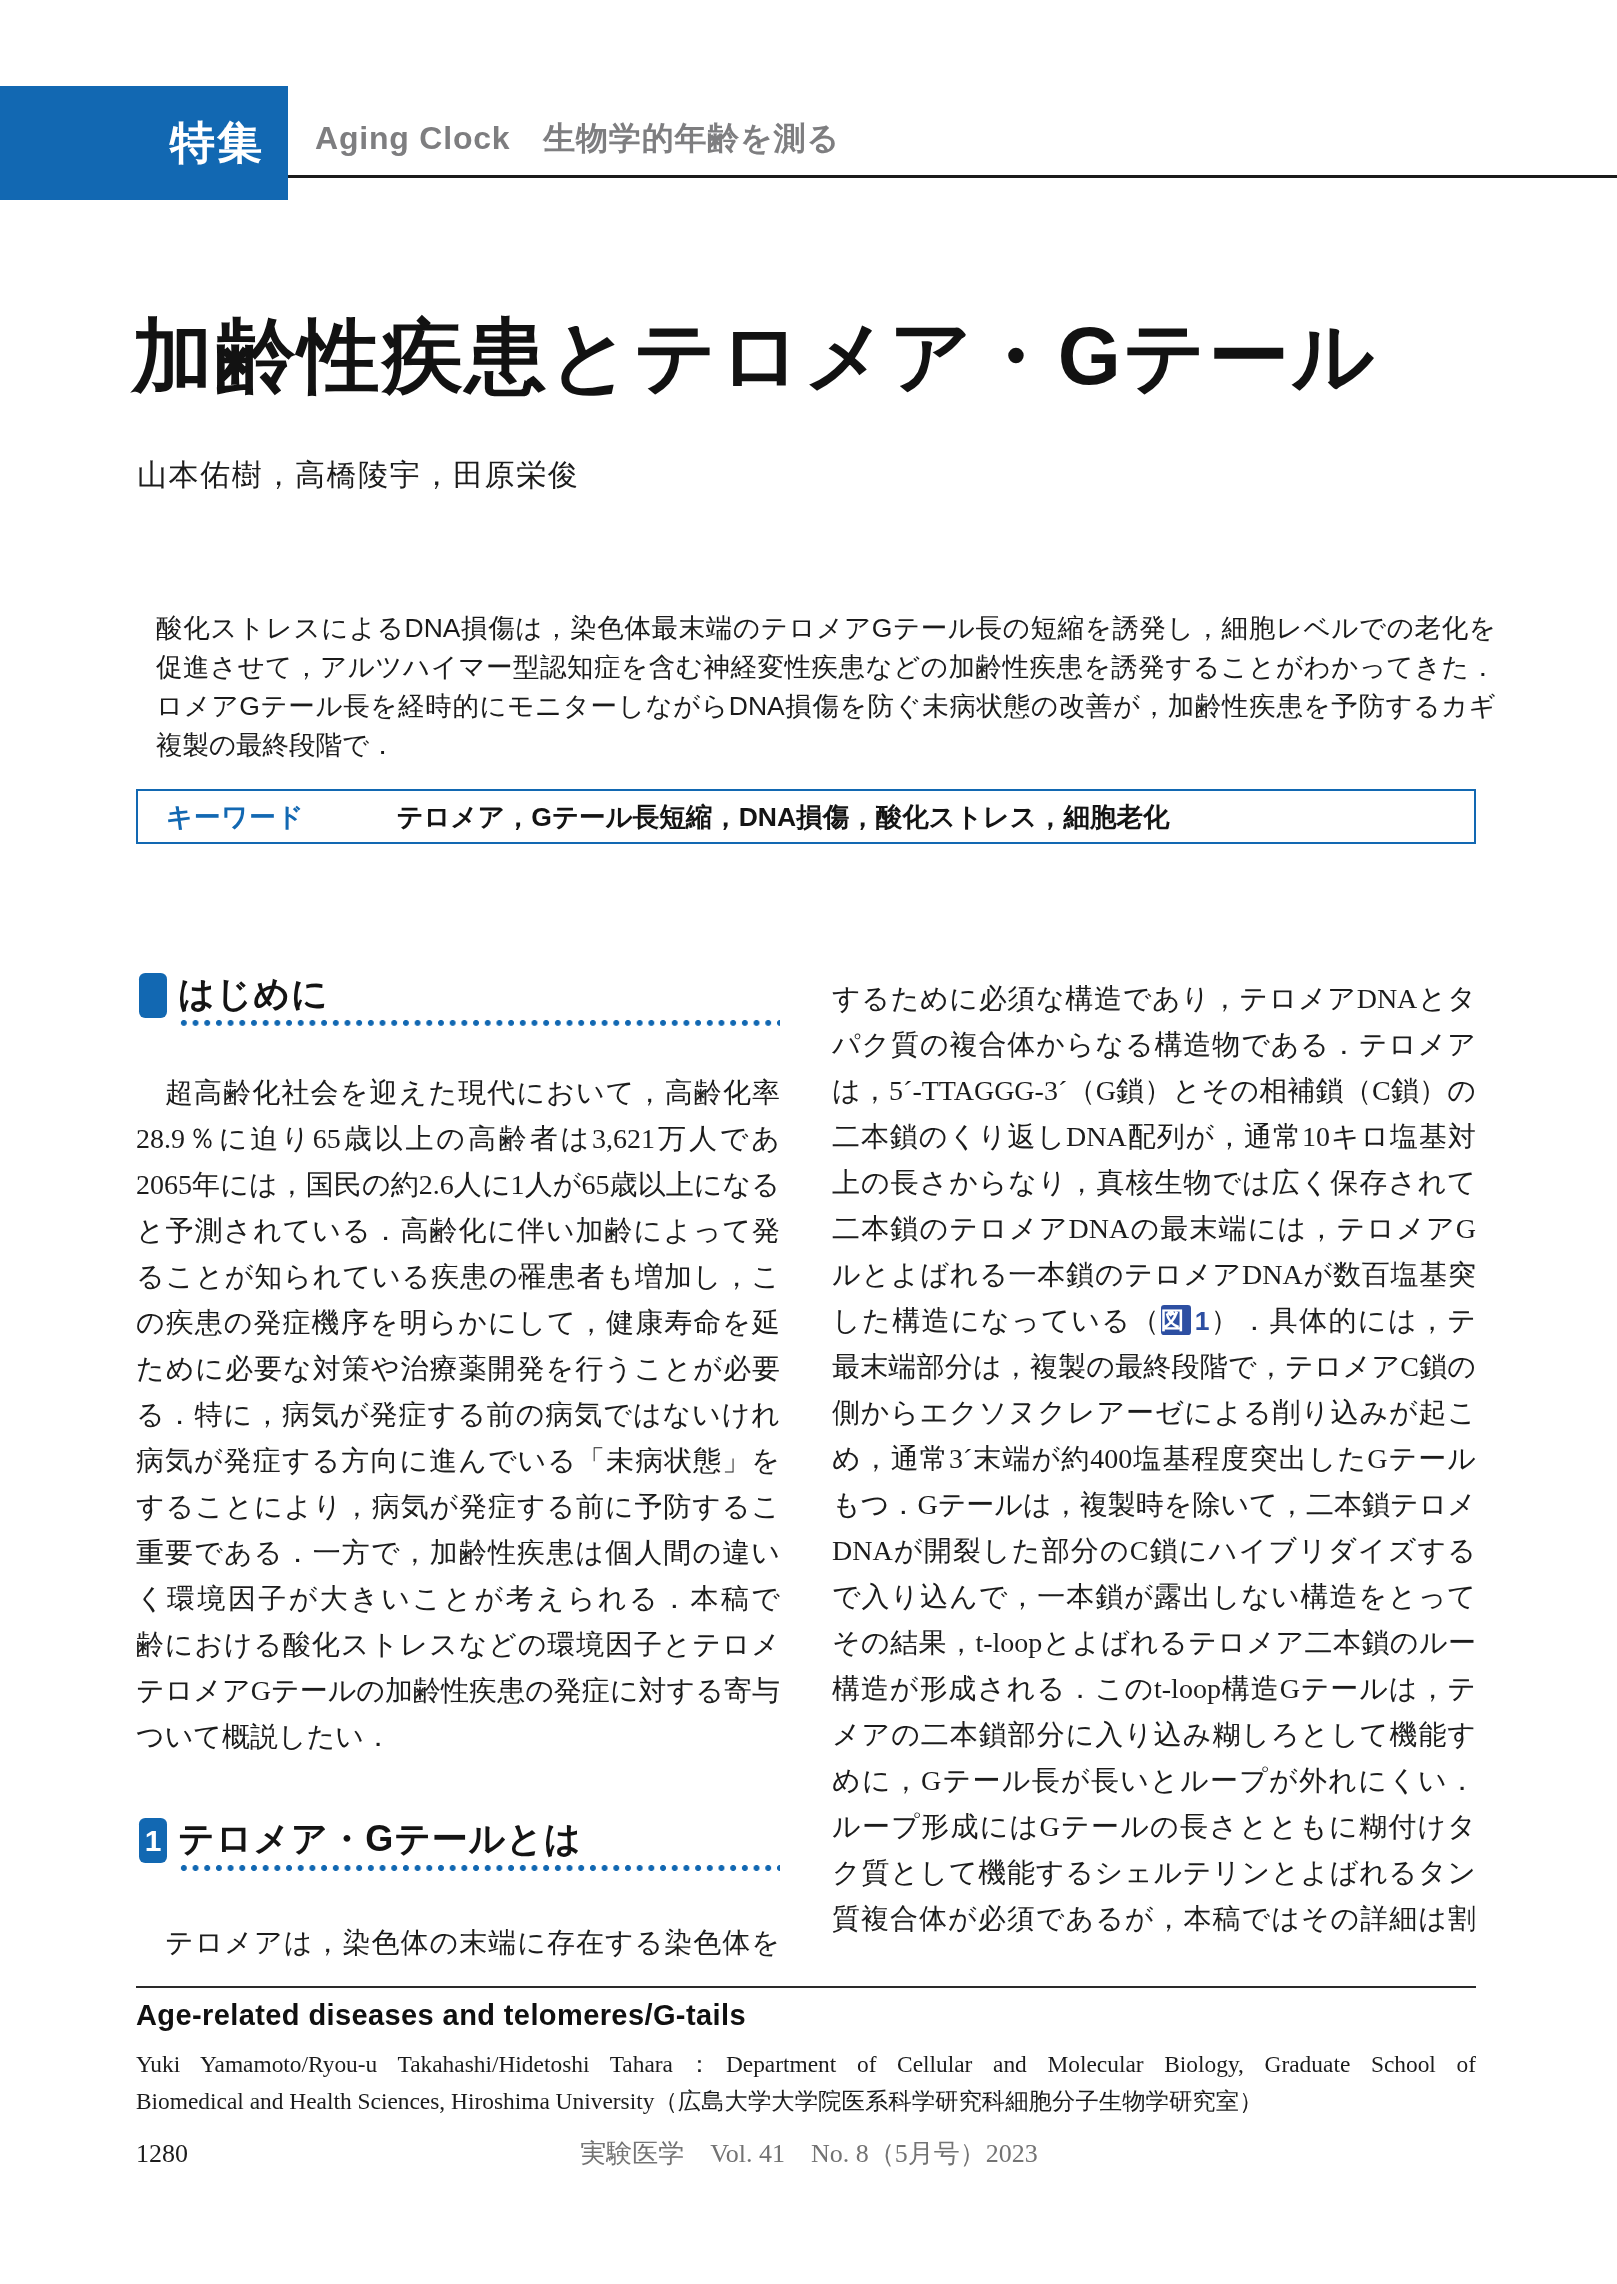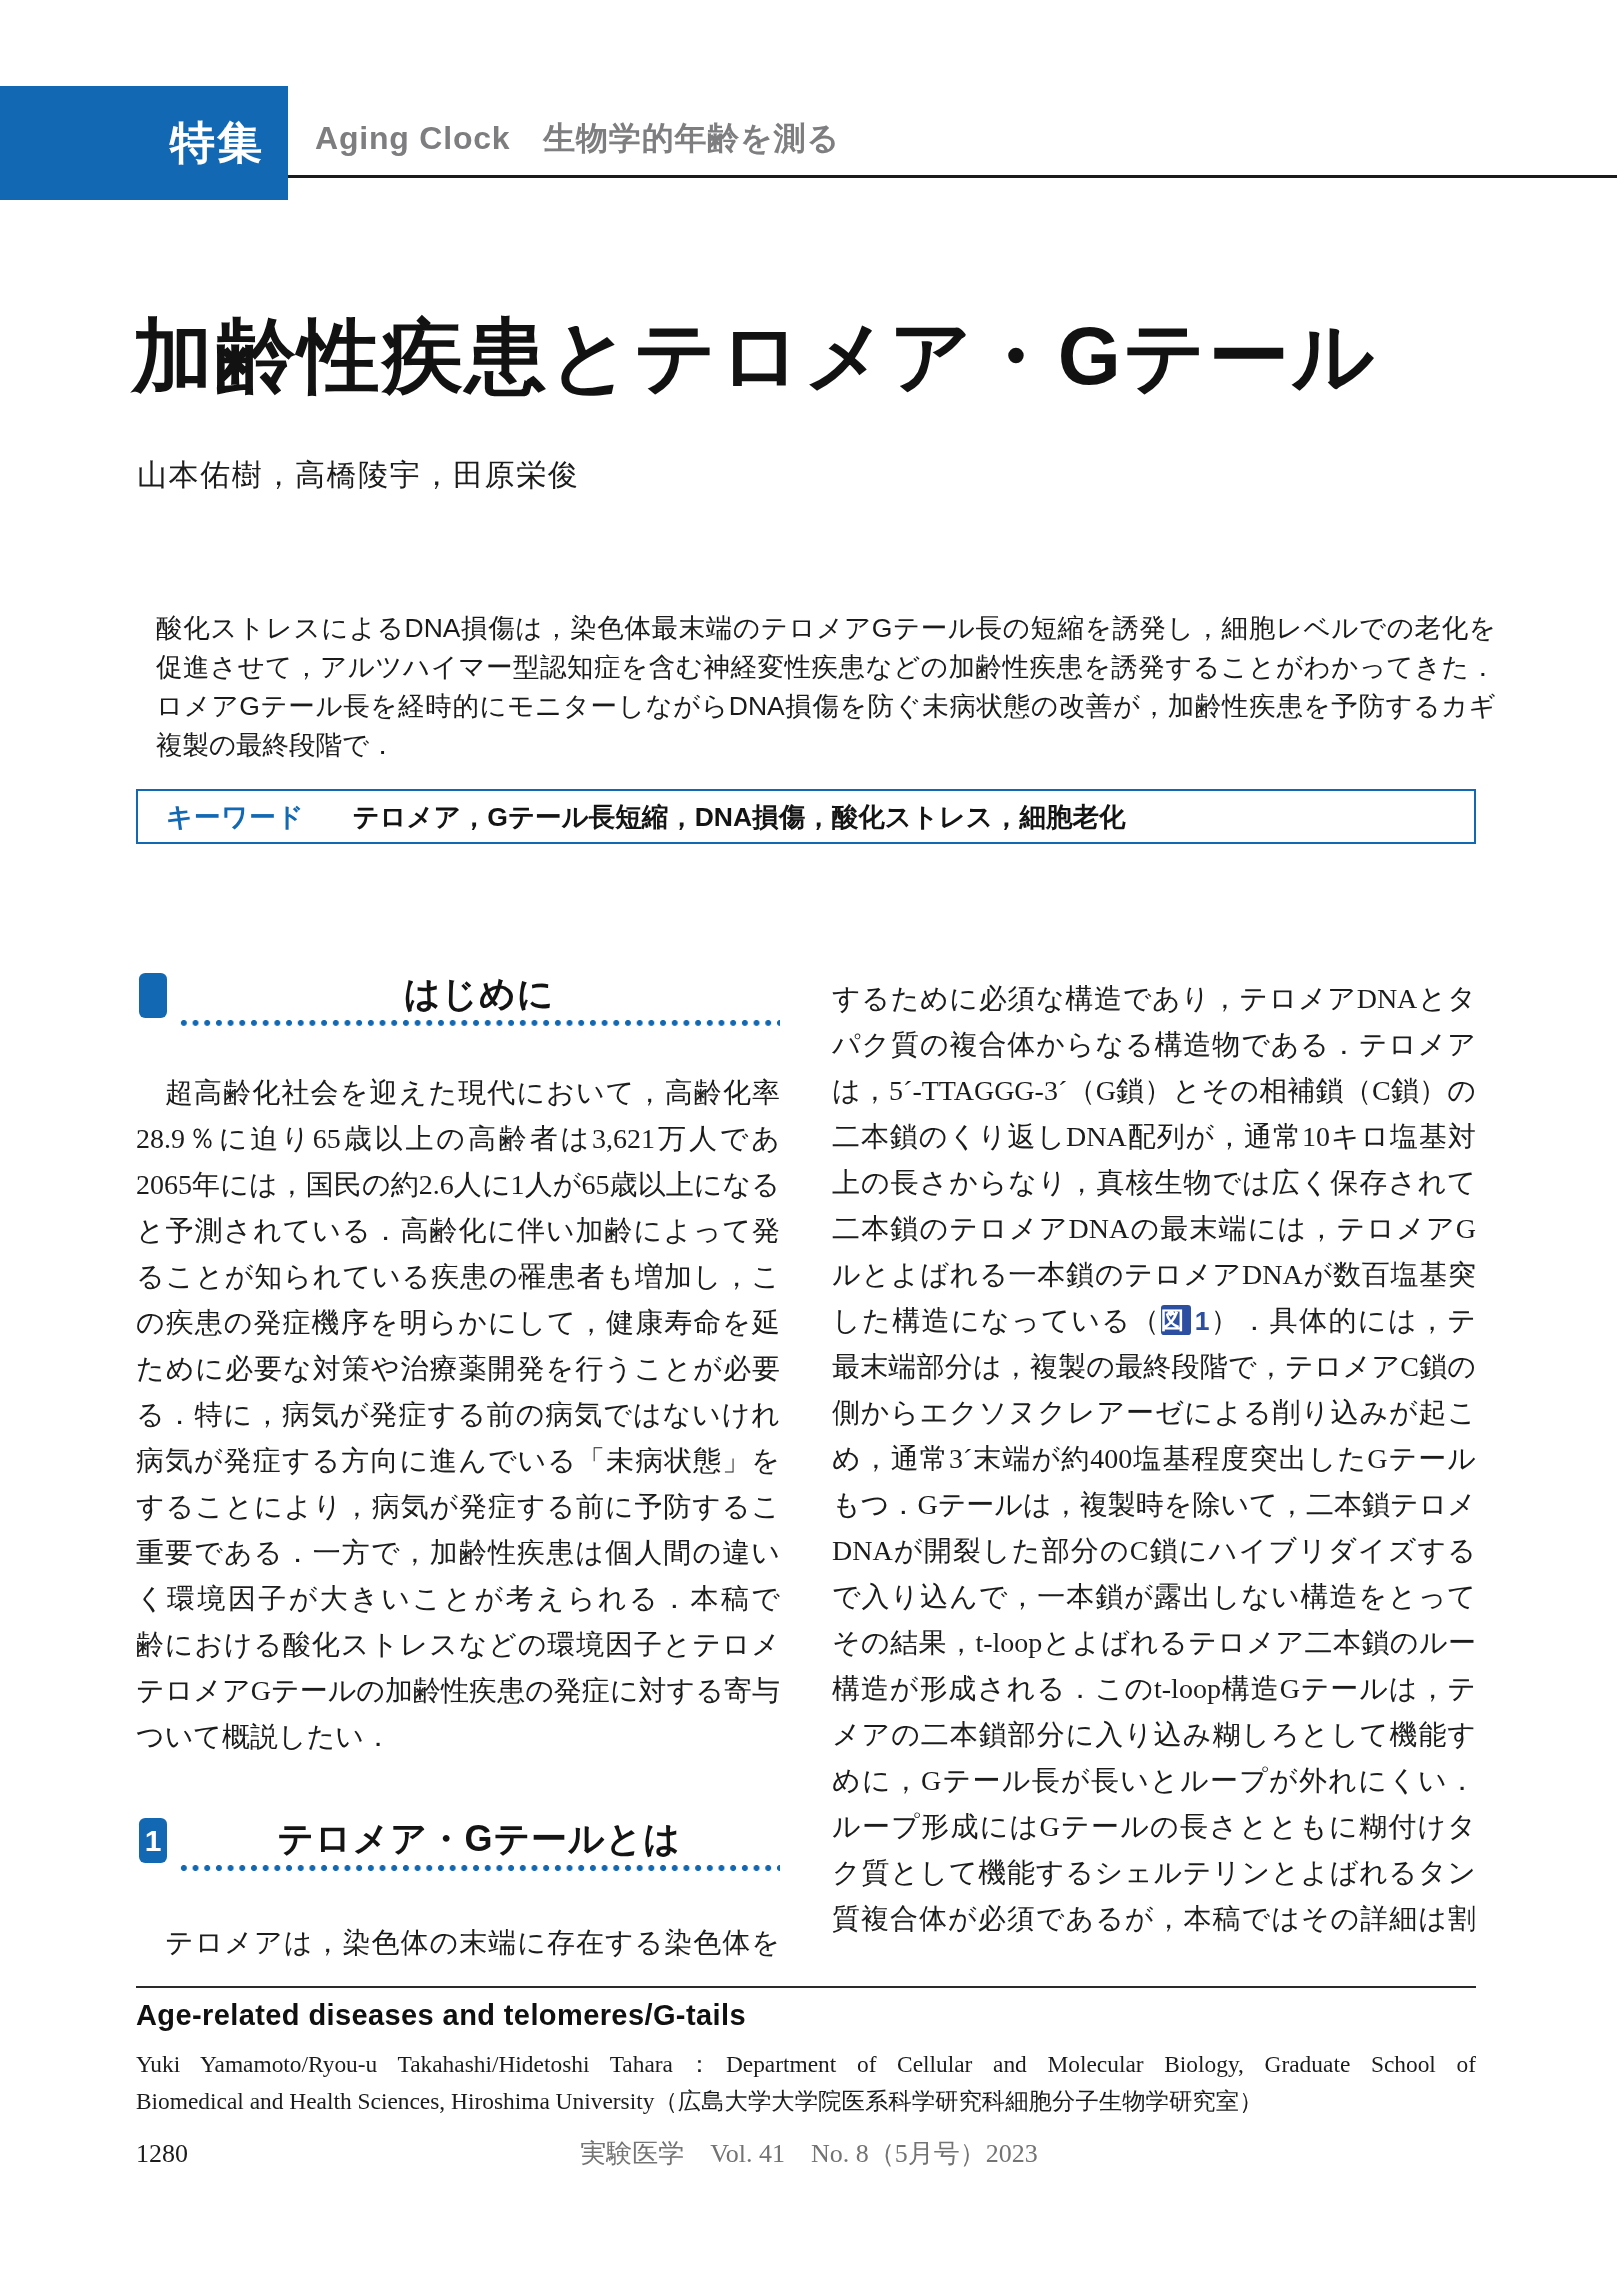--- a/index.html
+++ b/index.html
@@ -38,31 +38,31 @@
     position:absolute; left:136px; top:609px; width:1340px;
     font-size:26.5px; color:#1b1b1b;margin-left:20px;
   }
   .abstract .line { height:39px; line-height:39px; overflow:hidden; text-align:justify; text-align-last:justify; }
   .abstract .line.nojust { text-align-last:left; }
 
   
   .kw-box {
     position:absolute; left:136px; top:789px; width:1340px; height:55px;
     border:2.3px solid #1268b2; box-sizing:border-box; background:#ffffff;
-    display:flex; align-items:center; padding-left:28px;
+    display:flex; align-items:center; padding-left:28px;gap:44px;
   }
   .kw-label { color:#1268b2; font-weight:bold; font-size:26.5px; letter-spacing:0.8px; flex:0 0 auto; }
   .kw-items { margin-left:48px; font-weight:bold; font-size:26.5px; color:#141414; }
 
   
   .col { position:absolute; top:970px; width:644px; }
   .col-left  { left:136px; }
   .col-right { left:832px; top:976px; }
 
-  .section-head { position:relative; padding-left:42px;text-align:center; }
+  .section-head { position:relative; padding-left:42px; }
   .section-bullet {
     position:absolute; left:3.1px; top:3.1px; width:28px; height:45px;
     background:#1268b2; border-radius:6.2px;
     display:flex; align-items:center; justify-content:center;
     color:#ffffff; font-weight:bold; font-size:30px;
   }
   .section-title { font-size:36px; font-weight:bold; color:#141414; line-height:47px; letter-spacing:0.8px; }
   .dotline {
     height:7.8px; margin-top:1.6px;
     background-image:radial-gradient(circle, #1268b2 0px, #1268b2 2.7px, rgba(0,0,0,0) 3.1px);

